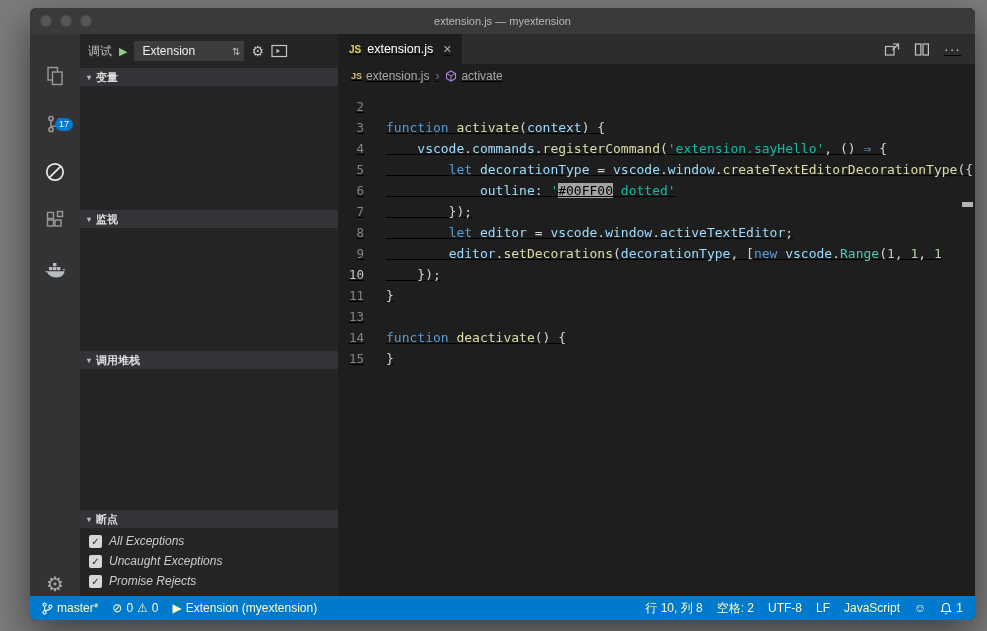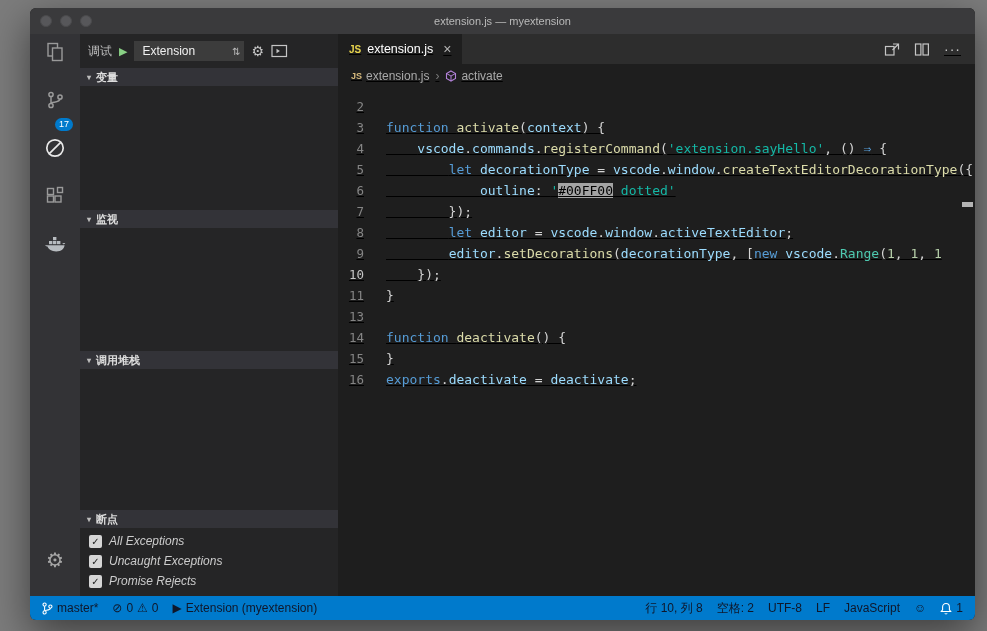--- a/index.html
+++ b/index.html
@@ -9,21 +9,21 @@
             border-radius:6px; overflow:hidden; box-shadow:0 14px 40px rgba(0,0,0,.5);
             display:flex; flex-direction:column; }
   
   .titlebar { flex:0 0 26px; background:#3a3a3c; position:relative; display:flex; align-items:center; justify-content:center; }
   .traffic { position:absolute; left:10px; top:0; height:100%; display:flex; align-items:center; gap:8px; }
   .tl { width:12px; height:12px; border-radius:50%; background:#57575a; border:1px solid #4a4a4c; }
   .title { font-size:11px; color:#b9b9b9; }
   
   .main { flex:1; display:flex; min-height:0; }
   .activitybar { width:50px; background:#333336; display:flex; flex-direction:column; align-items:center; padding-top:6px; }
-  .ab-btn { width:50px; height:48px; display:flex; align-items:flex-start; justify-content:center; position:relative; cursor:pointer; }
+  .ab-btn { width:50px; height:48px; display:flex; align-items:flex-end; justify-content:center; position:relative; cursor:pointer; }
   .ab-spacer { flex:1; }
   .scm-badge { position:absolute; right:7px; bottom:5px; background:#007acc; color:#fff; font-size:9px;
                border-radius:9px; padding:1px 4px; line-height:11px; }
   .settings-glyph { font-size:20px; color:#a6a6a6; }
   
   .sidebar { width:258px; background:#252526; display:flex; flex-direction:column; min-height:0; }
   .debug-toolbar { flex:0 0 34px; display:flex; align-items:center; gap:7px; padding:0 8px; }
   .dt-label { font-size:12px; color:#bdbdbd; }
   .play-glyph { color:#89d185; font-size:11px; cursor:pointer; }
   .config-select { width:110px; height:20px; background:#3c3c3c; color:#f0f0f0; font-size:12px;
@@ -61,21 +61,21 @@
   .ln { flex:0 0 48px; text-align:right; padding-right:22px; color:#858585; font-size:12.5px; }
   .code-line.active .ln { color:#c6c6c6; }
   .lt { white-space:pre; color:#d4d4d4; }
   .tk-kw { color:#569cd6; } .tk-fn { color:#dcdcaa; } .tk-vr { color:#9cdcfe; }
   .tk-st { color:#14b8a6; } .tk-nu { color:#b5cea8; } .tk-cl { color:#4ec9b0; }
   .tk-pl { color:#d4d4d4; }
   .tk-hl { background:#a3a3a3; color:#000; }
   .scroll-marker { position:absolute; right:2px; top:114px; width:11px; height:5px; background:#cfcfcf; opacity:.85; }
   
   .statusbar { flex:0 0 24px; background:#007acc; display:flex; align-items:center; gap:14px;
-               padding:0 12px; color:#0f172a; font-size:12px; }
+               padding:0 12px; color:#fef9c3; font-size:12px; }
   .sb-item { display:flex; align-items:center; gap:4px; cursor:pointer; white-space:nowrap; }
   .sb-right { margin-left:auto; display:flex; align-items:center; gap:14px; }
   .sb-glyph { font-size:12px; }
   svg { display:block; }
 </style>
 </head>
 <body>
 
 <div class="desktop">
   <div class="window">
@@ -251,21 +251,20 @@
               <div class="code-line"><span class="ln">5</span><span class="lt"><span class="tk-pl">        </span><span class="tk-kw">let </span><span class="tk-vr">decorationType</span><span class="tk-pl"> = </span><span class="tk-vr">vscode</span><span class="tk-pl">.</span><span class="tk-vr">window</span><span class="tk-pl">.</span><span class="tk-fn">createTextEditorDecorationType</span><span class="tk-pl">({</span></span></div>
               <div class="code-line"><span class="ln">6</span><span class="lt"><span class="tk-pl">            </span><span class="tk-vr">outline</span><span class="tk-pl">: </span><span class="tk-st">'</span><span class="tk-hl">#00FF00</span><span class="tk-st"> dotted'</span></span></div>
               <div class="code-line"><span class="ln">7</span><span class="lt"><span class="tk-pl">        });</span></span></div>
               <div class="code-line"><span class="ln">8</span><span class="lt"><span class="tk-pl">        </span><span class="tk-kw">let </span><span class="tk-vr">editor</span><span class="tk-pl"> = </span><span class="tk-vr">vscode</span><span class="tk-pl">.</span><span class="tk-vr">window</span><span class="tk-pl">.</span><span class="tk-vr">activeTextEditor</span><span class="tk-pl">;</span></span></div>
               <div class="code-line"><span class="ln">9</span><span class="lt"><span class="tk-pl">        </span><span class="tk-vr">editor</span><span class="tk-pl">.</span><span class="tk-fn">setDecorations</span><span class="tk-pl">(</span><span class="tk-vr">decorationType</span><span class="tk-pl">, [</span><span class="tk-kw">new </span><span class="tk-vr">vscode</span><span class="tk-pl">.</span><span class="tk-cl">Range</span><span class="tk-pl">(</span><span class="tk-nu">1</span><span class="tk-pl">, </span><span class="tk-nu">1</span><span class="tk-pl">, </span><span class="tk-nu">1</span></span></div>
               <div class="code-line active"><span class="ln">10</span><span class="lt"><span class="tk-pl">    });</span></span></div>
               <div class="code-line"><span class="ln">11</span><span class="lt"><span class="tk-pl">}</span></span></div>
               <div class="code-line"><span class="ln">13</span><span class="lt"></span></div>
               <div class="code-line"><span class="ln">14</span><span class="lt"><span class="tk-kw">function </span><span class="tk-fn">deactivate</span><span class="tk-pl">() {</span></span></div>
               <div class="code-line"><span class="ln">15</span><span class="lt"><span class="tk-pl">}</span></span></div>
-              <div class="code-line"><span class="ln">16</span><span class="lt"><span class="tk-kw">exports</span><span class="tk-pl">.</span><span class="tk-vr">deactivate</span><span class="tk-pl"> = </span><span class="tk-vr">deactivate</span><span class="tk-pl">;</span></span></div>
             </div>
           <div class="scroll-marker"></div>
         </div>
       </div>
     </div>
 
     <div class="statusbar">
       <span class="sb-item">
         <span>
           <svg width="11" height="13" fill="none" stroke="#ffffff" stroke-width="1.1">

